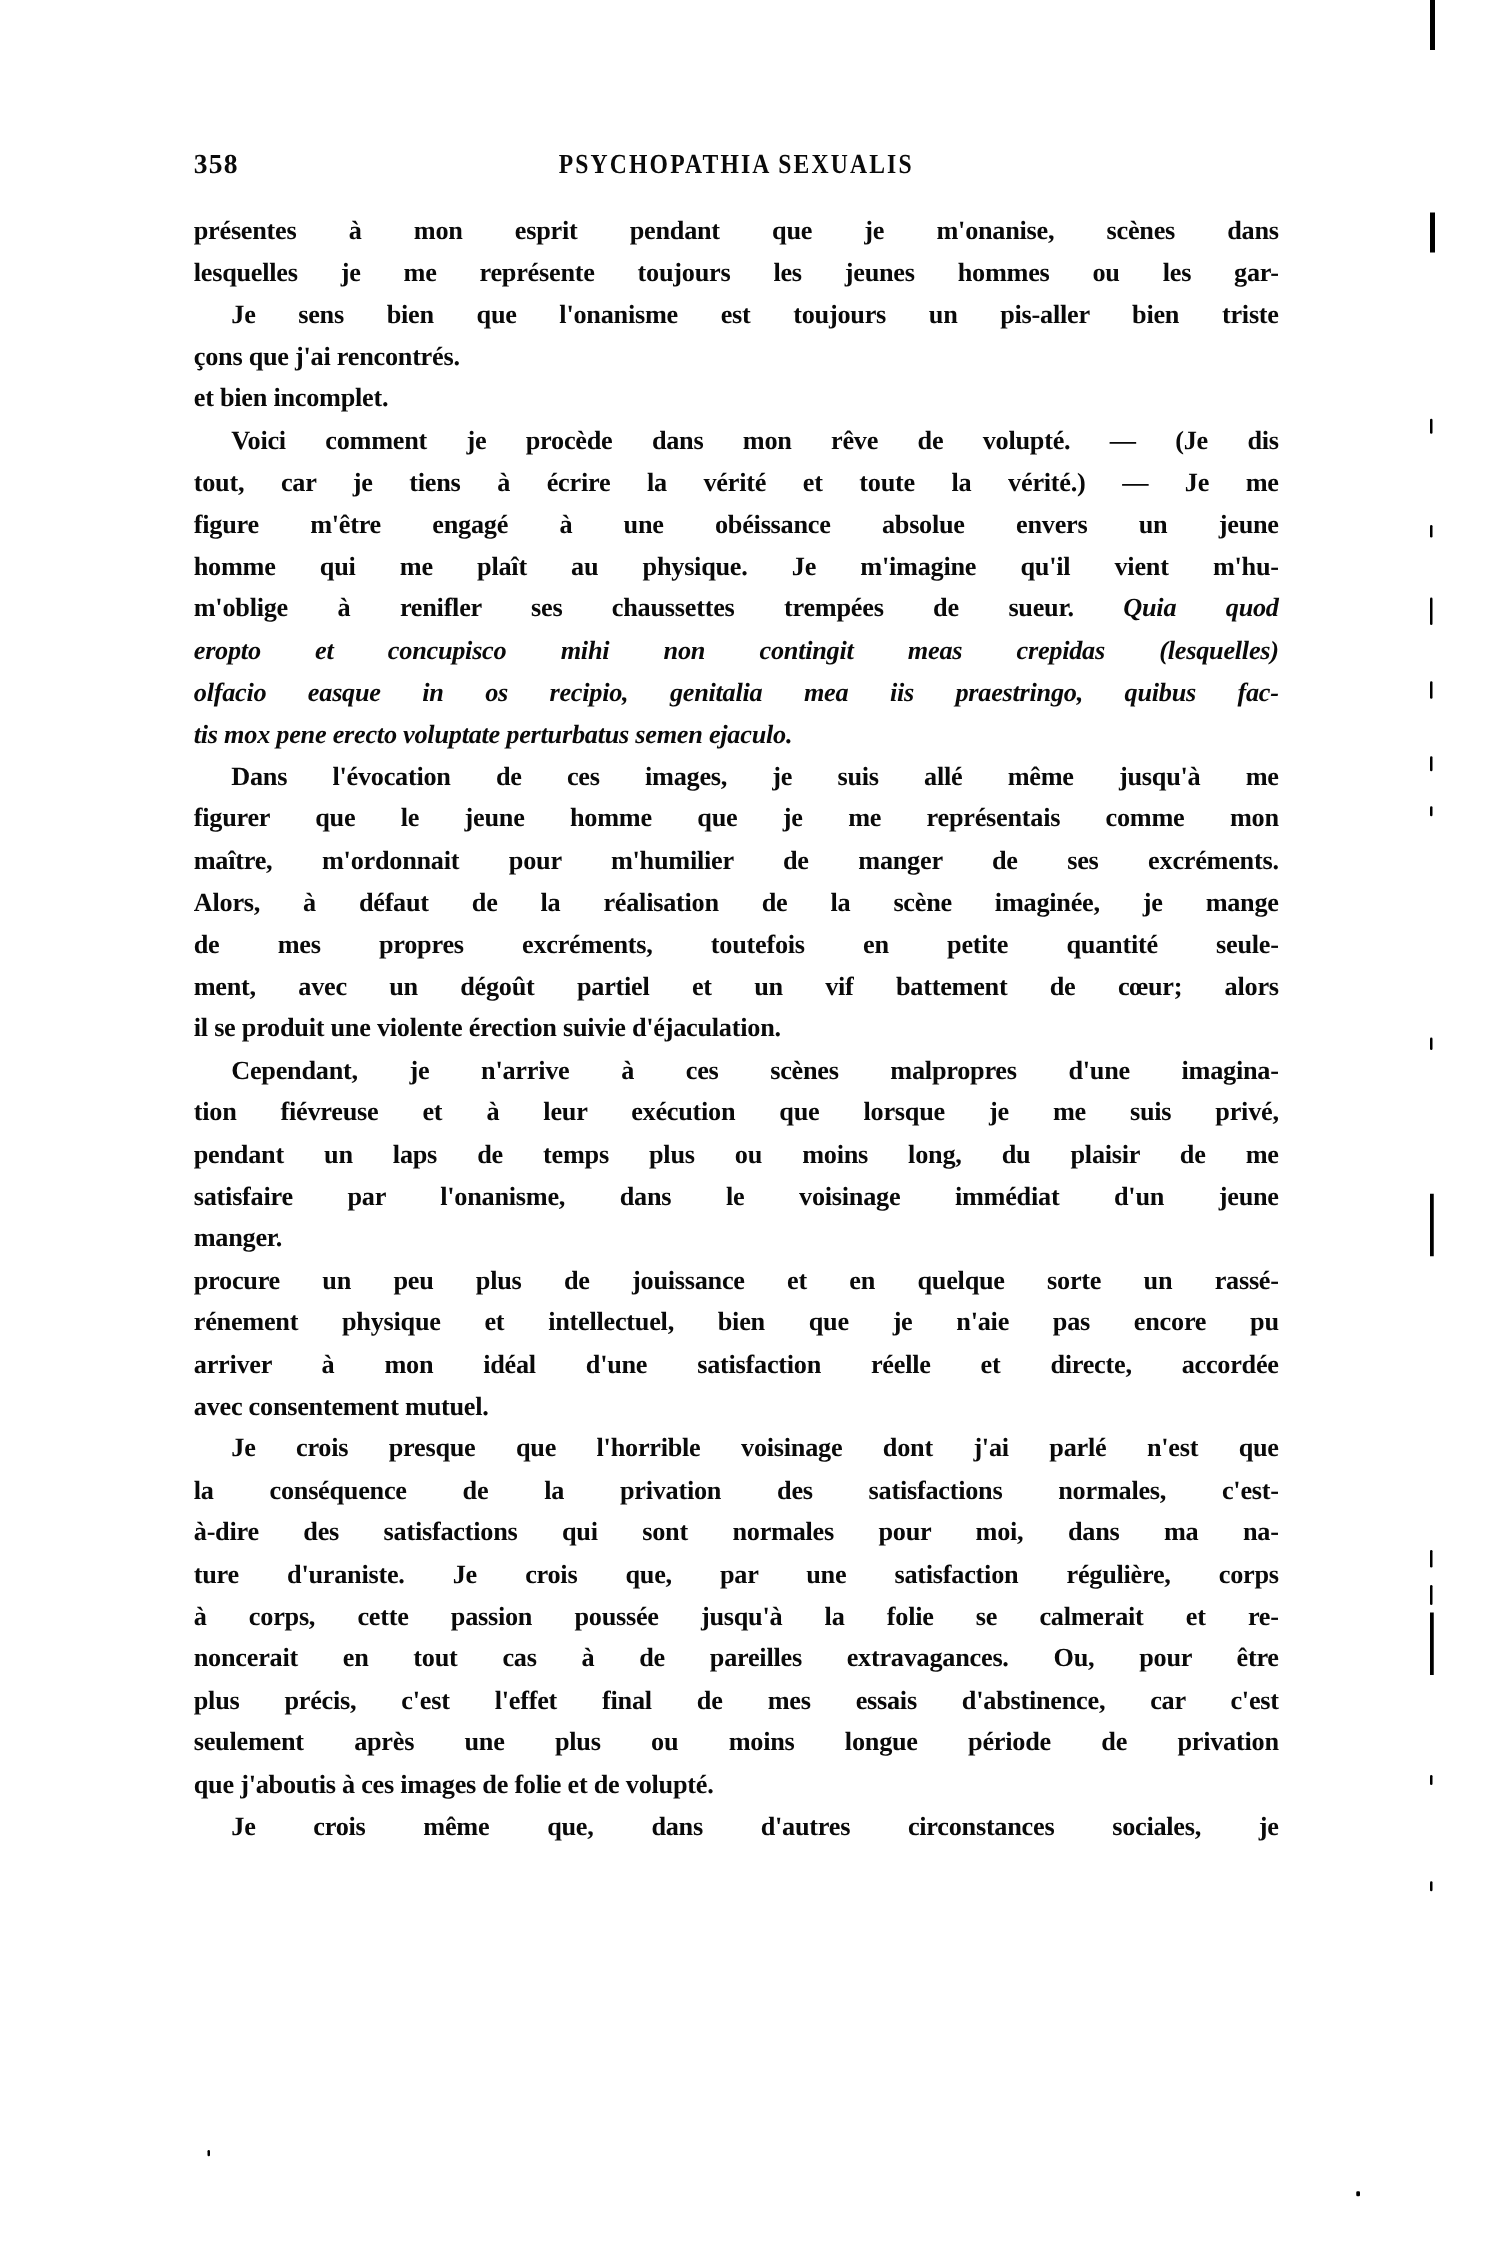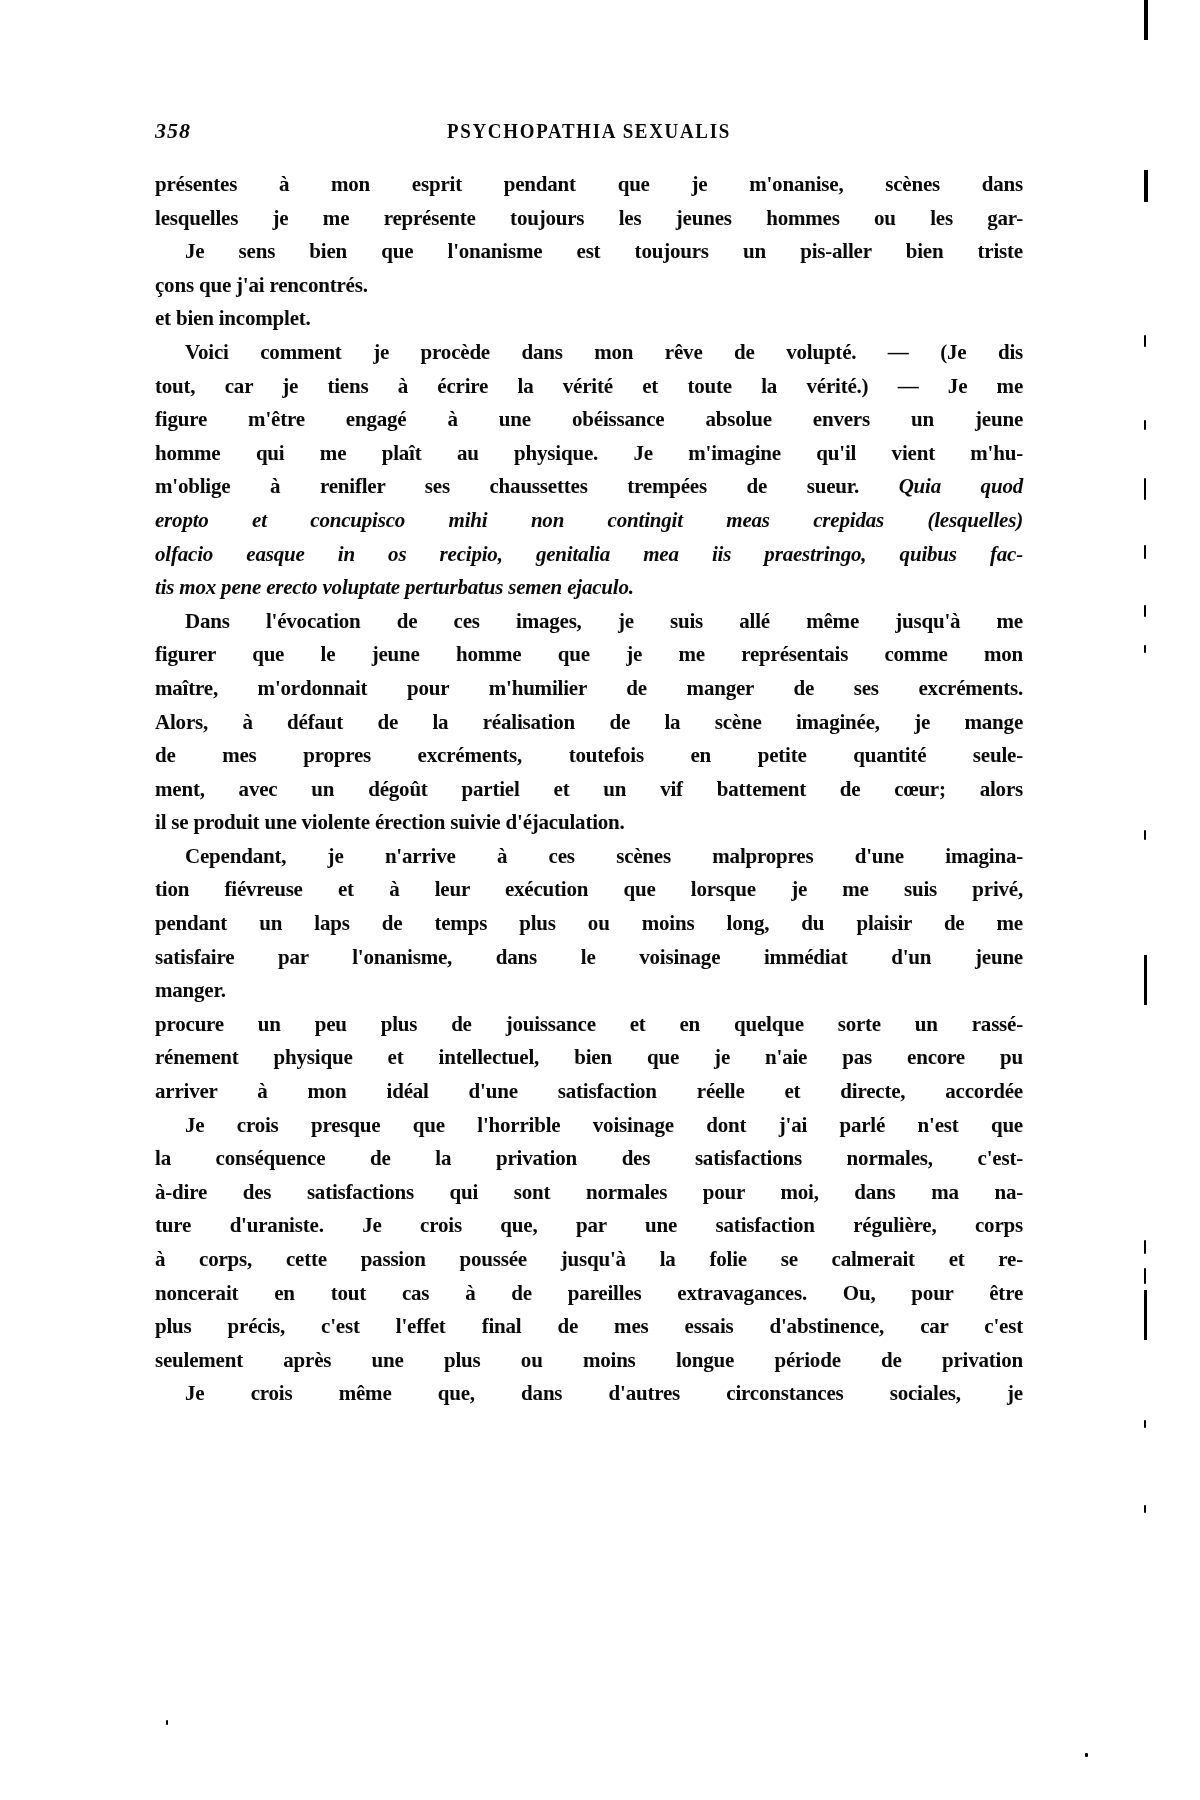--- a/index.html
+++ b/index.html
@@ -29,21 +29,20 @@
       height: 30px;
     }
     .page-number {
       position: absolute;
       left: 0;
       top: 0;
       font-size: 22px;
       font-weight: bold;
       letter-spacing: 1px;
       font-family: "Liberation Serif", serif;
-      font-style: italic;
     }
     .running-title {
       position: absolute;
       left: 0; right: 0;
       top: 0;
       text-align: center;
       font-size: 22px;
       font-weight: bold;
       letter-spacing: 2px;
       font-family: "Liberation Serif", serif;
@@ -118,28 +117,30 @@
     <span class="line">ment, avec un dégoût partiel et un vif battement de cœur; alors</span>
     <span class="line last">il se produit une violente érection suivie d'éjaculation.</span>
     <span class="line indent">Cependant, je n'arrive à ces scènes malpropres d'une imagina-</span>
     <span class="line">tion fiévreuse et à leur exécution que lorsque je me suis privé,</span>
     <span class="line">pendant un laps de temps plus ou moins long, du plaisir de me</span>
     <span class="line">satisfaire par l'onanisme, dans le voisinage immédiat d'un jeune</span>
     <span class="line last">manger.</span>
     <span class="line">procure un peu plus de jouissance et en quelque sorte un rassé-</span>
     <span class="line">rénement physique et intellectuel, bien que je n'aie pas encore pu</span>
     <span class="line">arriver à mon idéal d'une satisfaction réelle et directe, accordée</span>
+    <span class="line last">avec consentement mutuel.</span>
     <span class="line indent">Je crois presque que l'horrible voisinage dont j'ai parlé n'est que</span>
     <span class="line">la conséquence de la privation des satisfactions normales, c'est-</span>
     <span class="line">à-dire des satisfactions qui sont normales pour moi, dans ma na-</span>
     <span class="line">ture d'uraniste. Je crois que, par une satisfaction régulière, corps</span>
     <span class="line">à corps, cette passion poussée jusqu'à la folie se calmerait et re-</span>
     <span class="line">noncerait en tout cas à de pareilles extravagances. Ou, pour être</span>
     <span class="line">plus précis, c'est l'effet final de mes essais d'abstinence, car c'est</span>
     <span class="line">seulement après une plus ou moins longue période de privation</span>
+    <span class="line last">que j'aboutis à ces images de folie et de volupté.</span>
     <span class="line indent">Je crois même que, dans d'autres circonstances sociales, je</span>
   </div>
 
   <div class="scan-mark" style="left:1144px; top:0px; width:4px; height:40px;"></div>
   <div class="scan-mark" style="left:1144px; top:170px; width:4px; height:32px;"></div>
   <div class="speck" style="left:1144px; top:335px; width:2px; height:12px;"></div>
   <div class="speck" style="left:1144px; top:420px; width:2px; height:10px;"></div>
   <div class="speck" style="left:1144px; top:478px; width:2px; height:22px;"></div>
   <div class="speck" style="left:1144px; top:545px; width:2px; height:14px;"></div>
   <div class="speck" style="left:1144px; top:605px; width:2px; height:12px;"></div>

